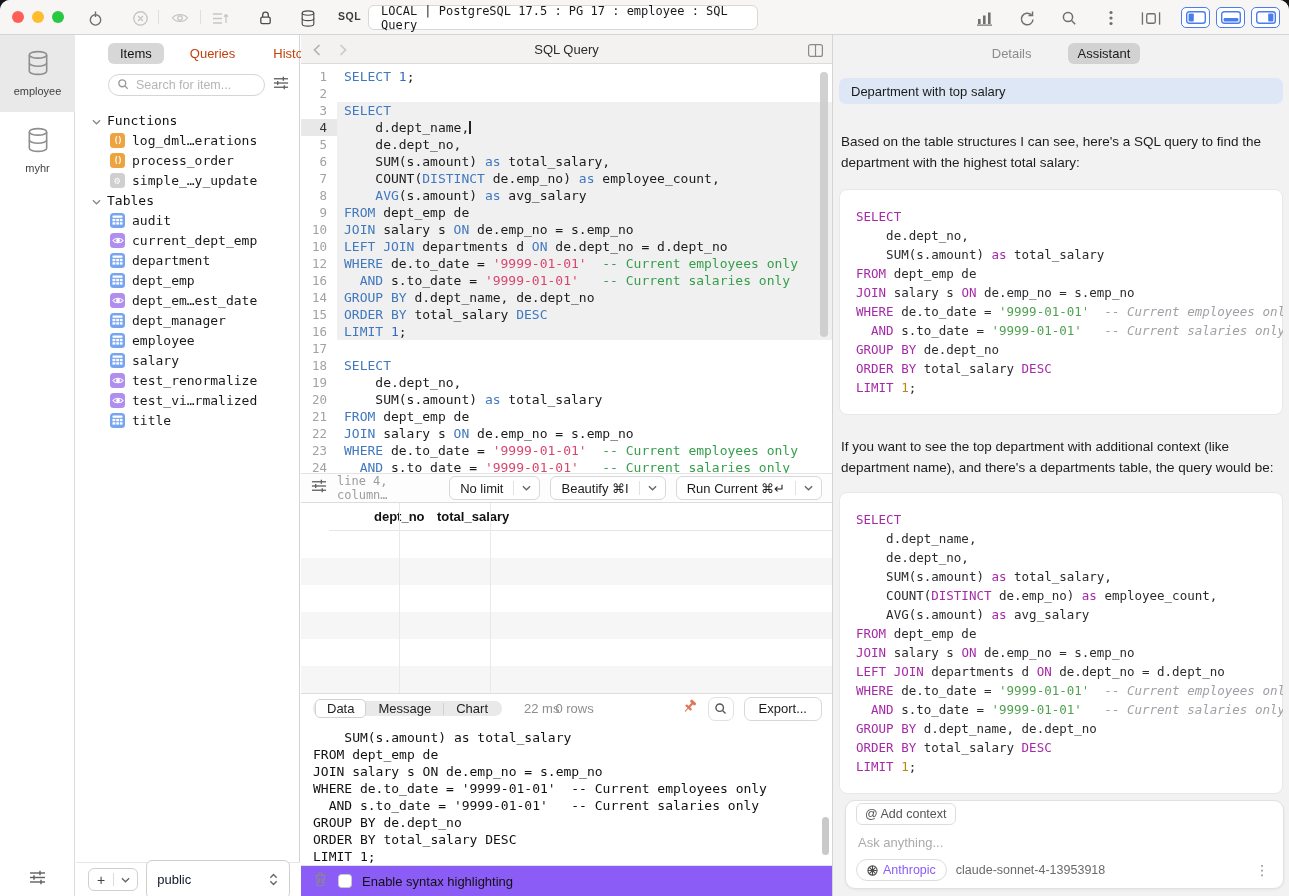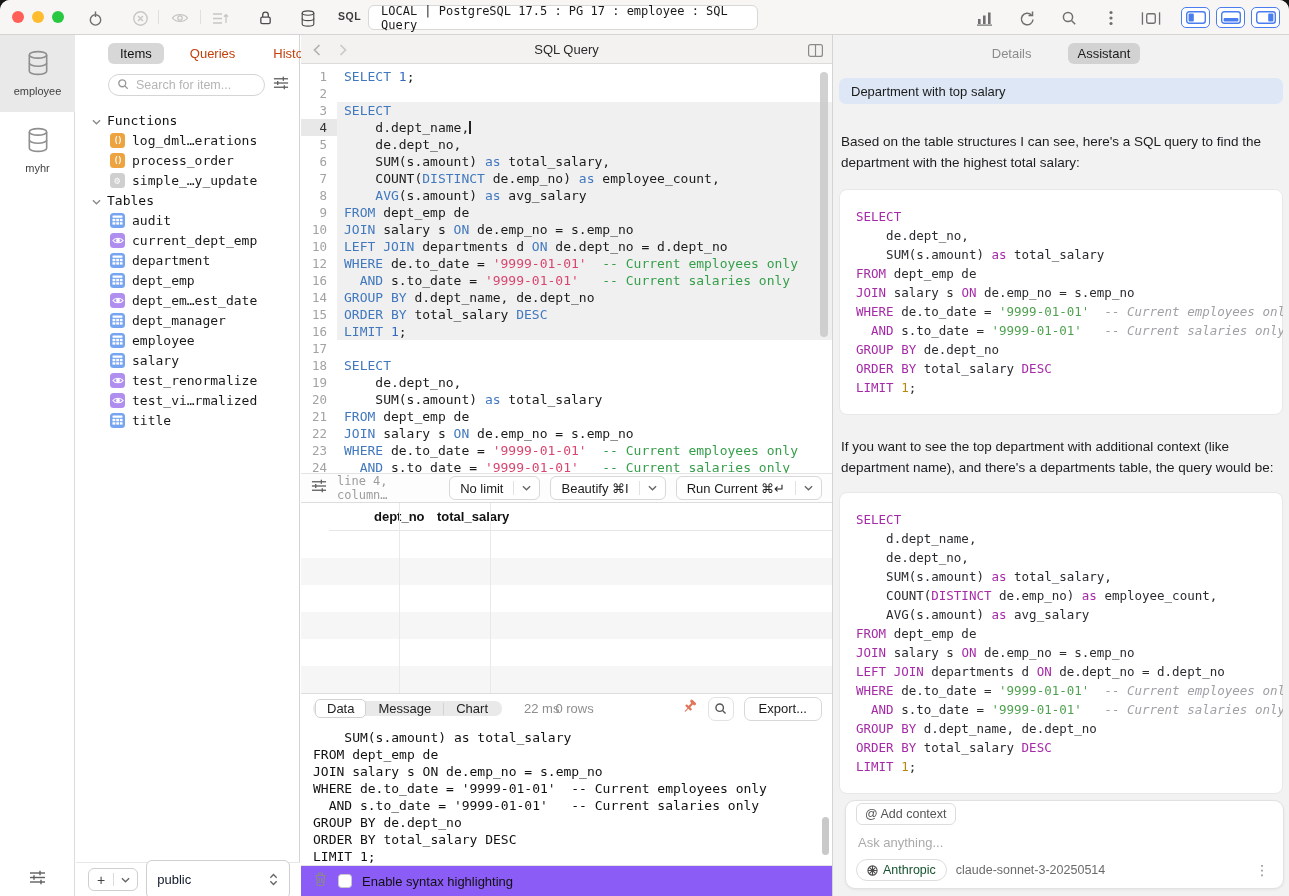--- a/index.html
+++ b/index.html
@@ -127,21 +127,21 @@
   .rp-card .t-str{color:#4fa14f;} .rp-card .t-com{color:#a0a0a6;font-style:italic;}
   .rp-card .t-pl{color:#2b2b30;}
   .chat-card{position:absolute;left:12px;right:5px;bottom:7px;height:89px;background:#fff;
              border:1px solid #e1e1e1;border-radius:10px;box-shadow:0 1px 3px rgba(0,0,0,.06);padding:2px 10px;}
   .ctx-pill{display:inline-flex;align-items:center;border:1px solid #ddd;border-radius:6px;
             padding:3px 8px;font-size:12.5px;color:#555;}
   .chat-input{border:none;outline:none;width:100%;font-size:13px;color:#333;margin-top:9px;background:transparent;}
   .chat-input::placeholder{color:#ababab;}
   .model-row{display:flex;align-items:center;gap:9px;margin-top:8px;}
   .prov-pill{display:inline-flex;align-items:center;gap:5px;border:1px solid #ddd;border-radius:13px;
-             padding:3px 10px;font-size:12.5px;color:#14532d;}
+             padding:3px 10px;font-size:12.5px;color:#8b5cf6;}
   .model-name{font-size:12.5px;color:#6b6b6b;flex:1;}
   .chat-kebab{color:#8a8a8a;font-size:14px;padding:0 4px;}
 </style>
 </head>
 <body>
 
 <div class="app">
 
   <header class="toolbar">
     <span class="tl" style="left:12px;background:#ff5f57"></span>
@@ -713,19 +713,19 @@
       <div class="model-row">
         <span class="prov-pill">
           <svg width="11" height="11" viewBox="0 0 12 12">
               <g stroke="#4a4a4a" stroke-width="1.2" fill="none">
                 <circle cx="6" cy="6" r="5"></circle>
                 <path d="M6 1.2v9.6M1.2 6h9.6M2.6 2.6l6.8 6.8M9.4 2.6L2.6 9.4"></path>
               </g>
             </svg>
           <span>Anthropic</span>
         </span>
-        <span class="model-name">claude-sonnet-3-20250514</span>
+        <span class="model-name">claude-sonnet-4-13953918</span>
         <span class="chat-kebab">⋮</span>
       </div>
     </div>
   </aside>
 
 </div>
 
 </body></html>

